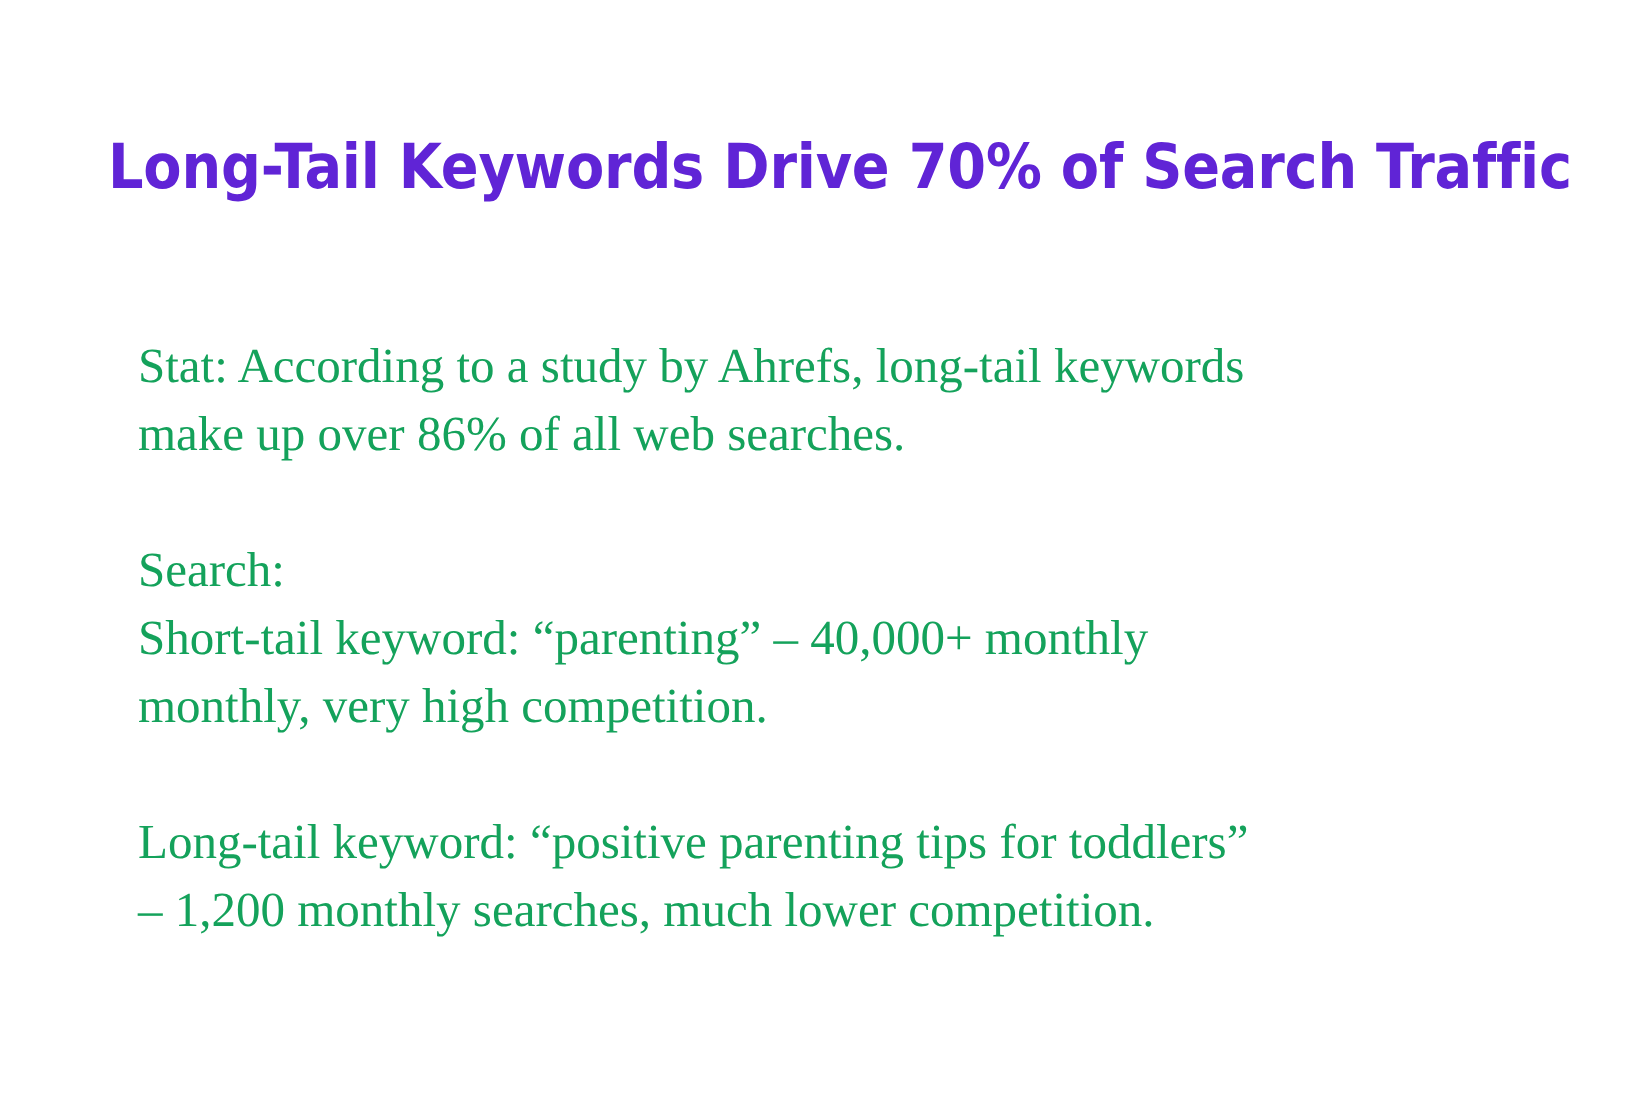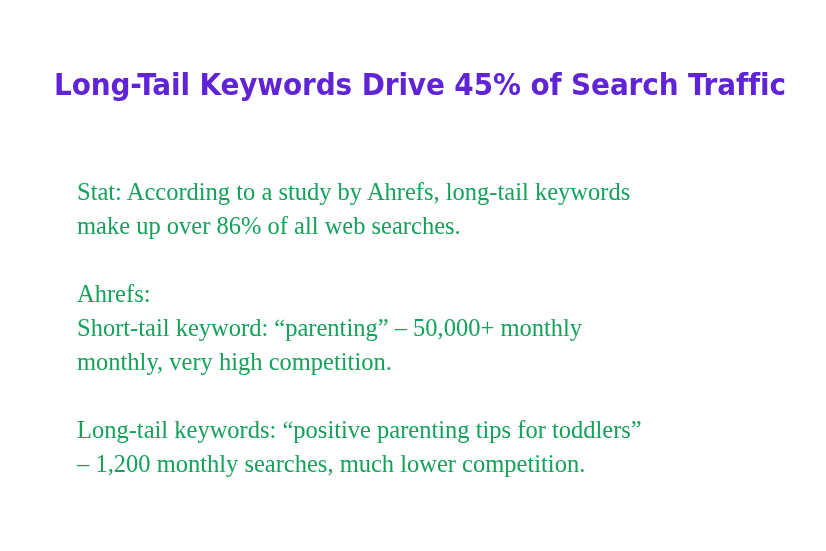--- a/index.html
+++ b/index.html
@@ -37,49 +37,49 @@
     position: absolute;
     left: 65px;
     top: 163px;
     width: 730px;
   }
   .para {
     font-family: "Liberation Serif", "DejaVu Serif", serif;
     font-size: 24.5px;
     line-height: 34px;
     color: #14A25B;
-    margin: 12px;
+    margin: 4px;
   }
   .para + .para {
     margin-top: 34px;
   }
   .para-line {
     display: block;
     white-space: nowrap;
   }
 </style>
 </head>
 <body>
 
 <div class="slide">
 
-  <div class="slide-title">Long-Tail Keywords Drive 45% of Search Traffic</div>
+  <div class="slide-title">Long-Tail Keywords Drive 70% of Search Traffic</div>
 
   <div class="slide-body">
 
     <p class="para">
       <span class="para-line">Stat: According to a study by Ahrefs, long-tail keywords</span>
       <span class="para-line">make up over 86% of all web searches.</span>
     </p>
 
     <p class="para">
-      <span class="para-line">Ahrefs:</span>
-      <span class="para-line">Short-tail keyword: “parenting” – 50,000+ monthly</span>
+      <span class="para-line">Search:</span>
+      <span class="para-line">Short-tail keyword: “parenting” – 40,000+ monthly</span>
       <span class="para-line">monthly, very high competition.</span>
     </p>
 
     <p class="para">
-      <span class="para-line">Long-tail keywords: “positive parenting tips for toddlers”</span>
+      <span class="para-line">Long-tail keyword: “positive parenting tips for toddlers”</span>
       <span class="para-line">– 1,200 monthly searches, much lower competition.</span>
     </p>
 
   </div>
 </div>
 
 </body></html>

